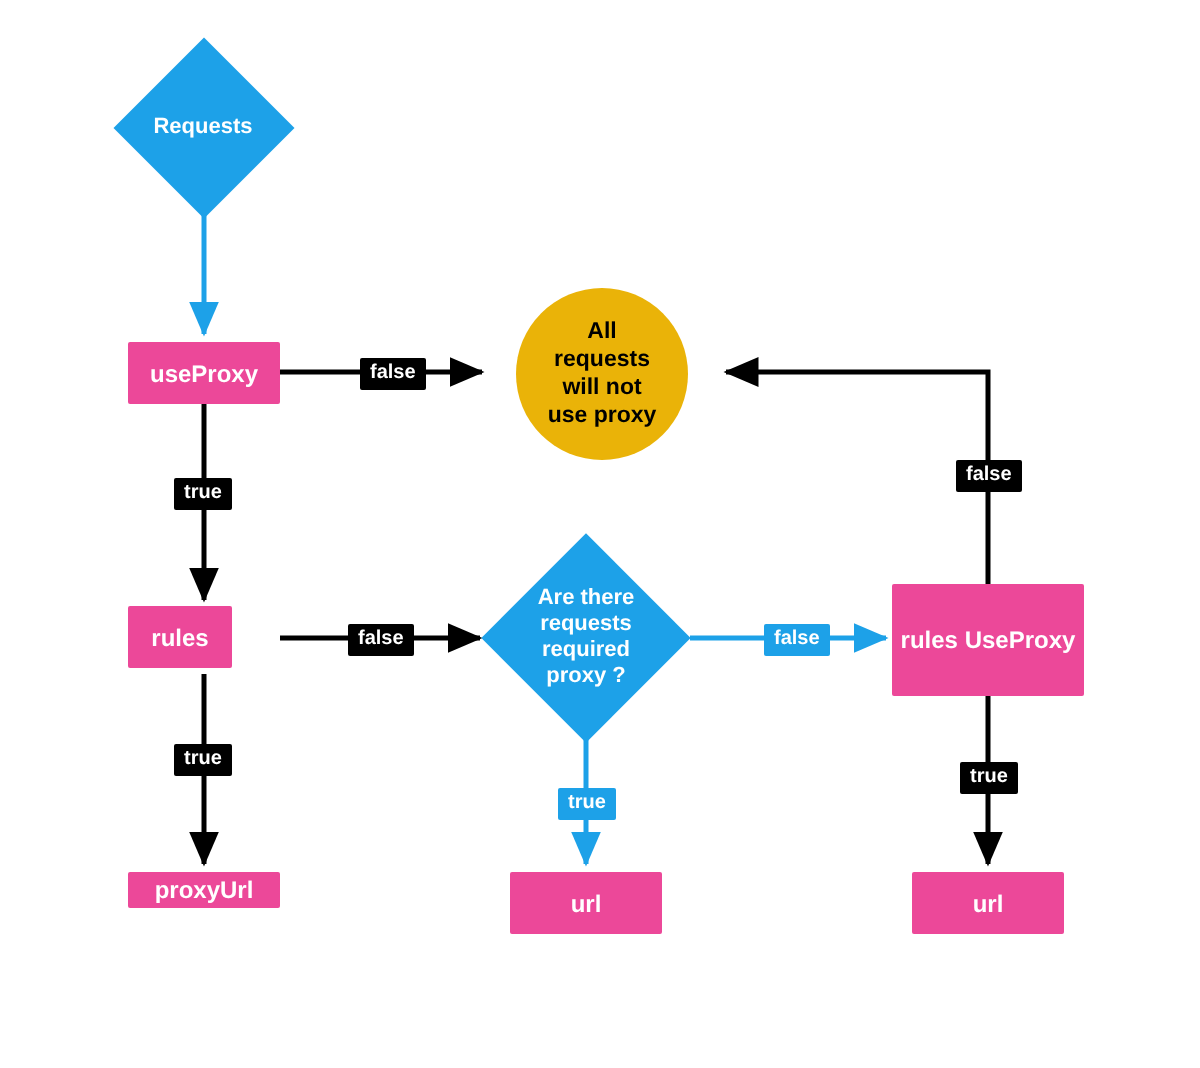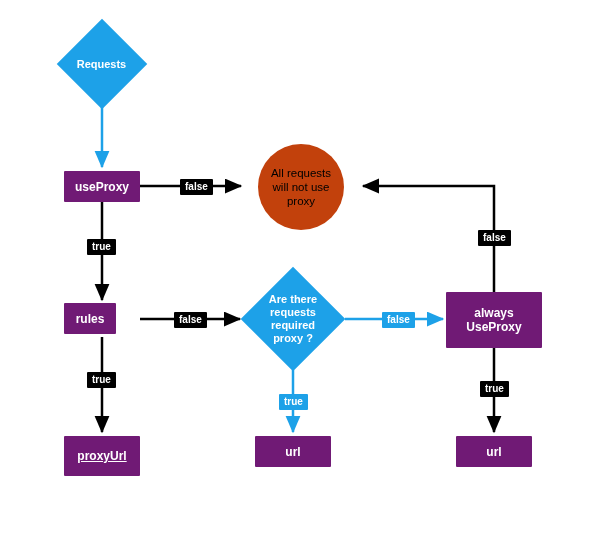--- a/index.html
+++ b/index.html
@@ -20,21 +20,21 @@
   .node {
     position: absolute;
     box-sizing: border-box;
     display: flex;
     align-items: center;
     justify-content: center;
     text-align: center;
   }
   
   .box {
-    background: #701a75;
+    background: #ec4899;
     color: #ffffff;
     font-weight: bold;
     font-size: 12px;
     line-height: 14px;
     border-radius: 1px;
   }
   
   .diamond {
     background: #1da1e8;
     color: #ffffff;
@@ -42,23 +42,23 @@
     font-size: 11px;
     line-height: 13px;
     transform: rotate(45deg);
   }
   .diamond > span {
     display: block;
     transform: rotate(-45deg);
   }
   
   .circle {
-    background: #c2410c;
+    background: #eab308;
     color: #000000;
-    font-weight: normal;
+    font-weight: bold;
     font-size: 11.5px;
     line-height: 14px;
     border-radius: 50%;
   }
   
   .elabel {
     position: absolute;
     box-sizing: border-box;
     color: #ffffff;
     font-weight: bold;
@@ -128,24 +128,24 @@
 
   <div class="node box" style="left:64px; top:303px; width:52px; height:31px;">
     <span>rules</span>
   </div>
 
   <div class="node diamond" style="left:256px; top:282px; width:74px; height:74px;">
     <span style="width:86px;">Are there requests required proxy ?</span>
   </div>
 
   <div class="node box" style="left:446px; top:292px; width:96px; height:56px;">
-    <span>always UseProxy</span>
+    <span>rules UseProxy</span>
   </div>
 
-  <div class="node box" style="left:64px; top:436px; width:76px; height:40px;text-decoration:underline;">
+  <div class="node box" style="left:64px; top:436px; width:76px; height:18px;">
     <span>proxyUrl</span>
   </div>
 
   <div class="node box" style="left:255px; top:436px; width:76px; height:31px;">
     <span>url</span>
   </div>
 
   <div class="node box" style="left:456px; top:436px; width:76px; height:31px;">
     <span>url</span>
   </div>

